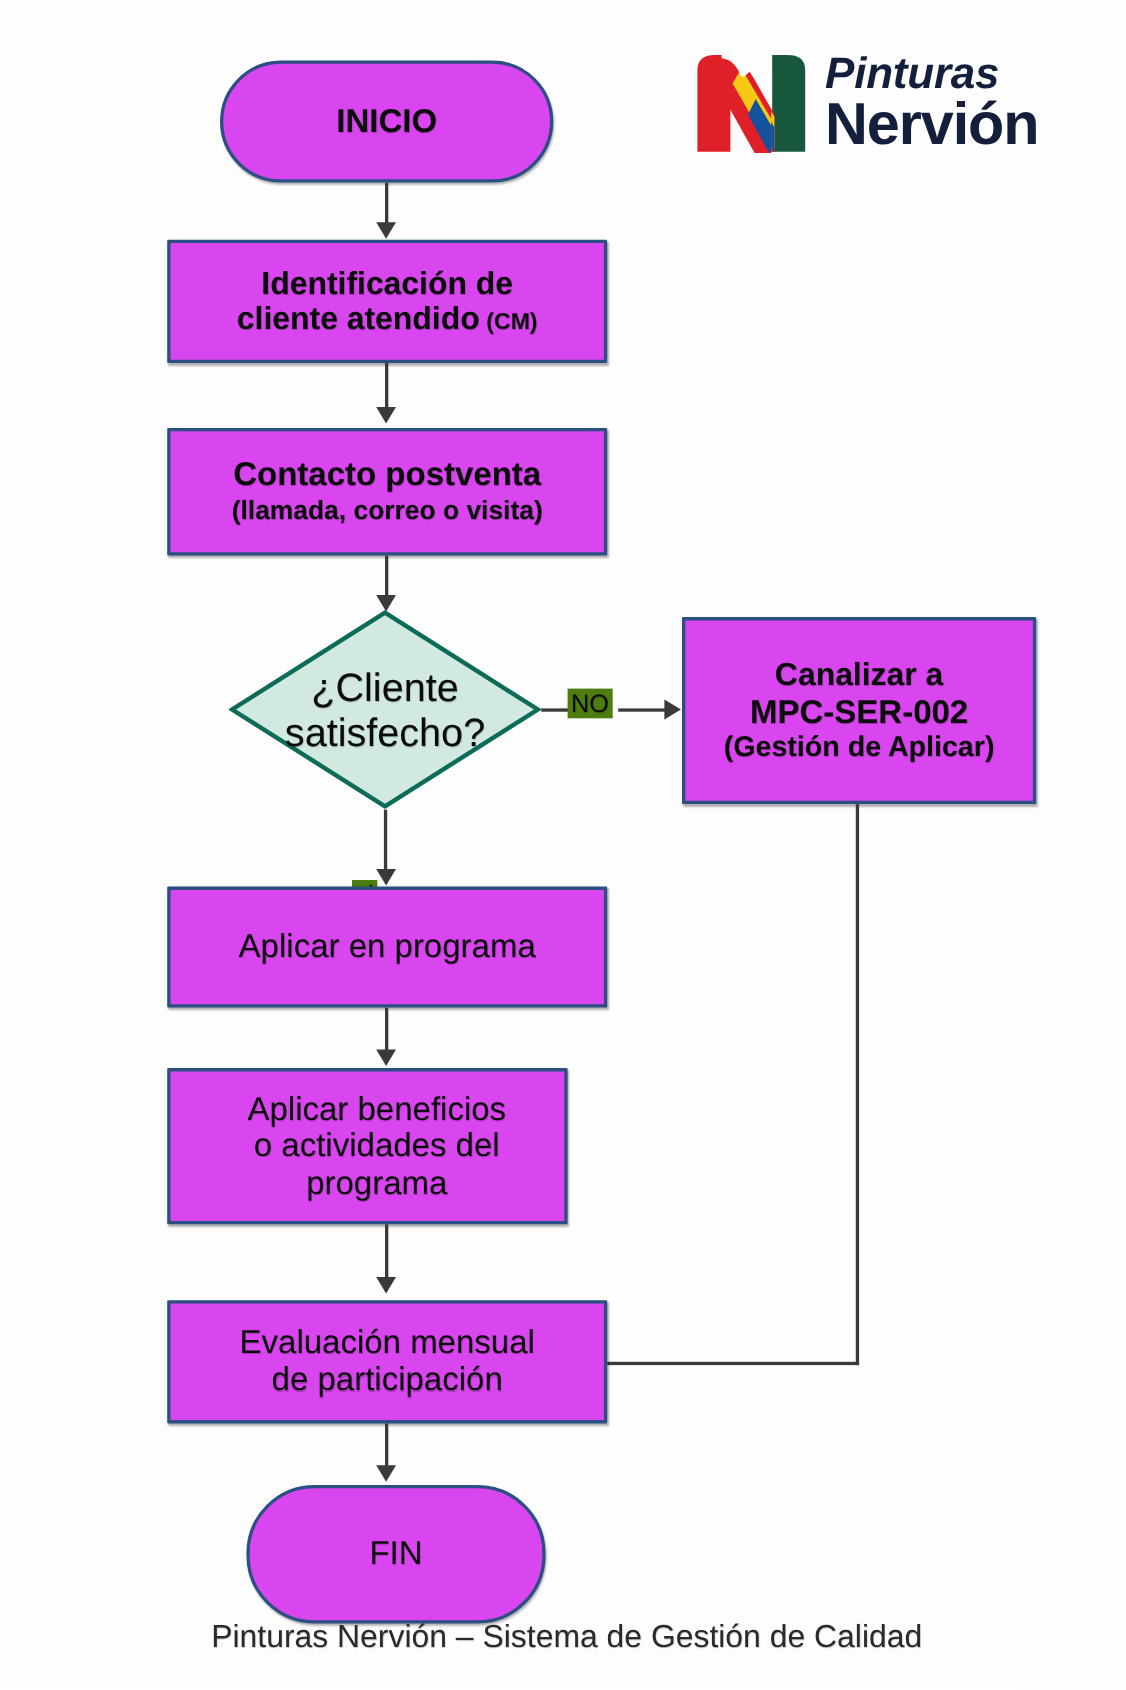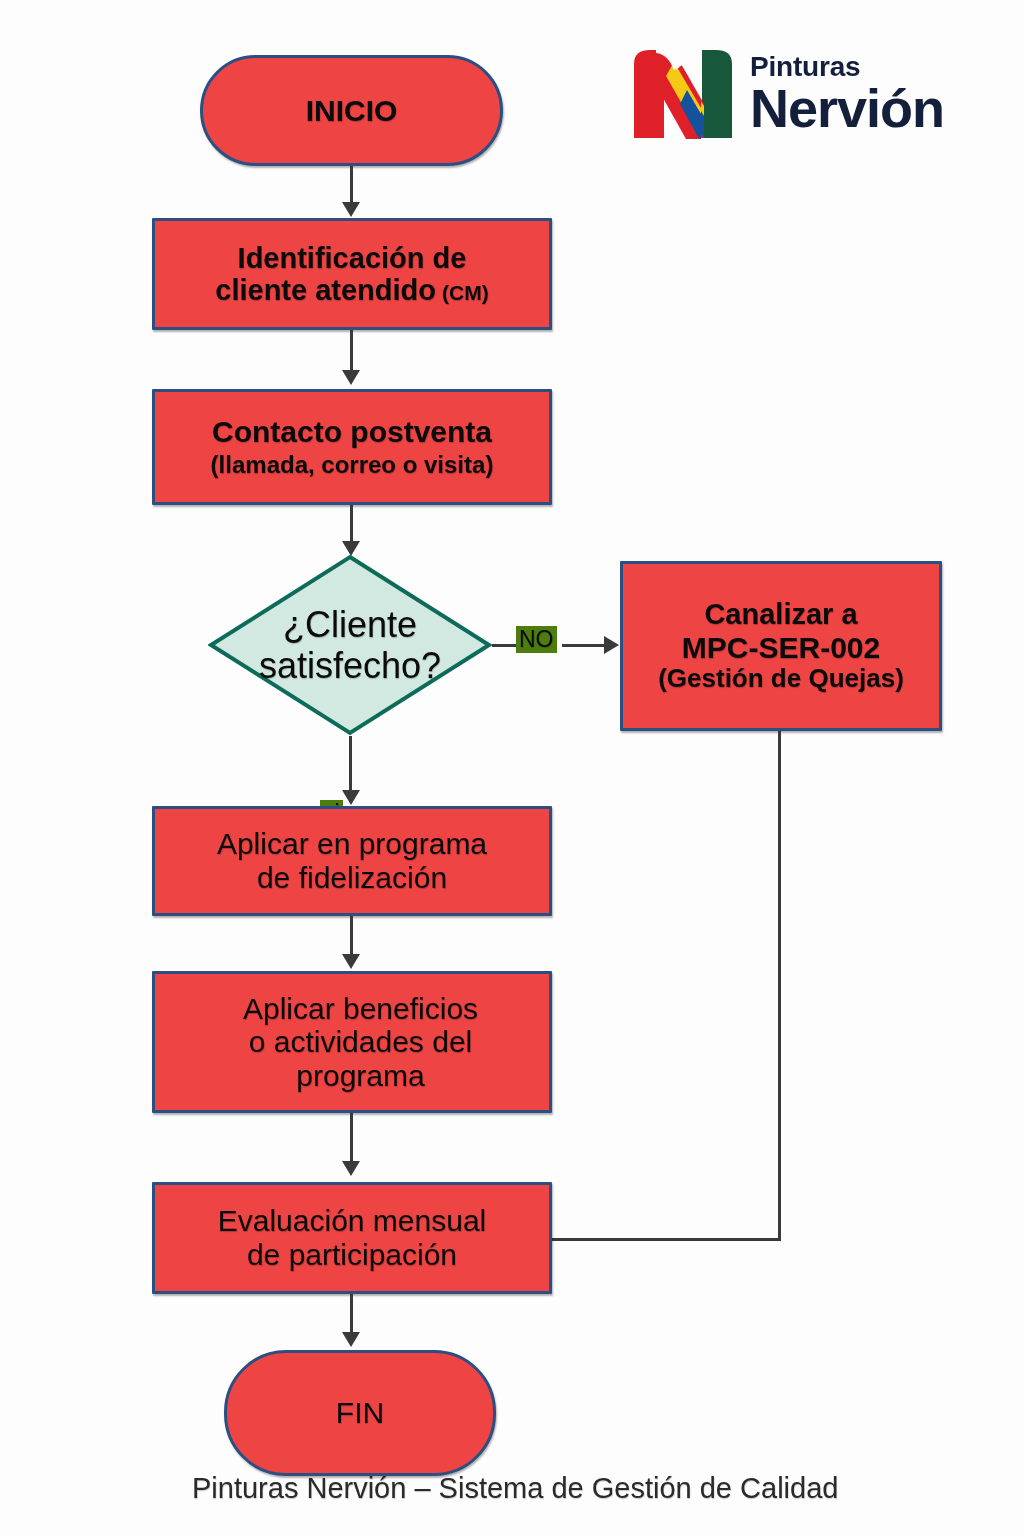--- a/index.html
+++ b/index.html
@@ -20,21 +20,21 @@
 
   
   .node {
     position: absolute;
     box-sizing: border-box;
     display: flex;
     flex-direction: column;
     align-items: center;
     justify-content: center;
     text-align: center;
-    background: #ef4444;
+    background: #d946ef;
     border: 3px solid #2b4f82;
     color: #0b0b0b;
     line-height: 1.12;
     box-shadow: 1px 2px 2px rgba(0,0,0,0.30);
   }
   .node.process { border-radius: 1px; }
   .node.terminator { border-radius: 62px; }
 
   .t-bold  { font-weight: bold; }
   .t-reg   { font-weight: normal; }
@@ -106,23 +106,24 @@
   }
   .logo-mark { position: relative; width: 106px; height: 92px; }
   .logo-words {
     margin-left: 14px;
     display: flex;
     flex-direction: column;
     line-height: 0.96;
     color: #141f3c;
   }
   .logo-words .w1 {
-    font-size: 28px;
+    font-size: 40px;
     font-weight: bold;
     letter-spacing: -0.2px;
+    font-style: italic;
   }
   .logo-words .w2 {
     font-size: 54px;
     font-weight: bold;
     letter-spacing: -1px;
     margin-top: 2px;
   }
 
   
   .footer-caption {
@@ -208,39 +209,38 @@
   </div>
 
   <div class="conn h" style="left:492px; top:644px; width:30px;"></div>
   <div class="edge-label" style="left:516px; top:626px;">NO</div>
   <div class="conn h" style="left:562px; top:644px; width:48px;"></div>
   <div class="arrowhead right" style="left:604px; top:636px;"></div>
 
   <div class="node process" style="left:620px; top:561px; width:322px; height:170px;">
     <span class="txt t-bold fs-29">Canalizar a</span>
     <span class="txt t-bold fs-30">MPC-SER-002</span>
-    <span class="txt t-bold fs-26">(Gestión de Quejas)</span>
+    <span class="txt t-bold fs-26">(Gestión de Aplicar)</span>
   </div>
 
   <div class="conn v" style="left:778px; top:731px; height:510px;"></div>
   <div class="conn h" style="left:552px; top:1238px; width:229px;"></div>
 
   <div class="conn v" style="left:349px; top:736px; height:58px;"></div>
   <div class="edge-label" style="left:320px; top:752px;margin-top:48px;">si</div>
   <div class="arrowhead down" style="left:342px; top:790px;"></div>
 
   <div class="node process" style="left:152px; top:806px; width:400px; height:110px;">
     <span class="txt t-reg fs-30">Aplicar en programa</span>
-    <span class="txt t-reg fs-30">de fidelización</span>
   </div>
 
   <div class="conn v" style="left:350px; top:916px; height:40px;"></div>
   <div class="arrowhead down" style="left:342px; top:954px;"></div>
 
-  <div class="node process" style="left:152px; top:971px; width:400px; height:142px;padding-left:17px;">
+  <div class="node process" style="left:152px; top:971px; width:364px; height:142px;padding-left:17px;">
     <span class="txt t-reg fs-30">Aplicar beneficios</span>
     <span class="txt t-reg fs-30">o actividades del</span>
     <span class="txt t-reg fs-30">programa</span>
   </div>
 
   <div class="conn v" style="left:350px; top:1113px; height:50px;"></div>
   <div class="arrowhead down" style="left:342px; top:1161px;"></div>
 
   <div class="node process" style="left:152px; top:1182px; width:400px; height:112px;">
     <span class="txt t-reg fs-30">Evaluación mensual</span>

